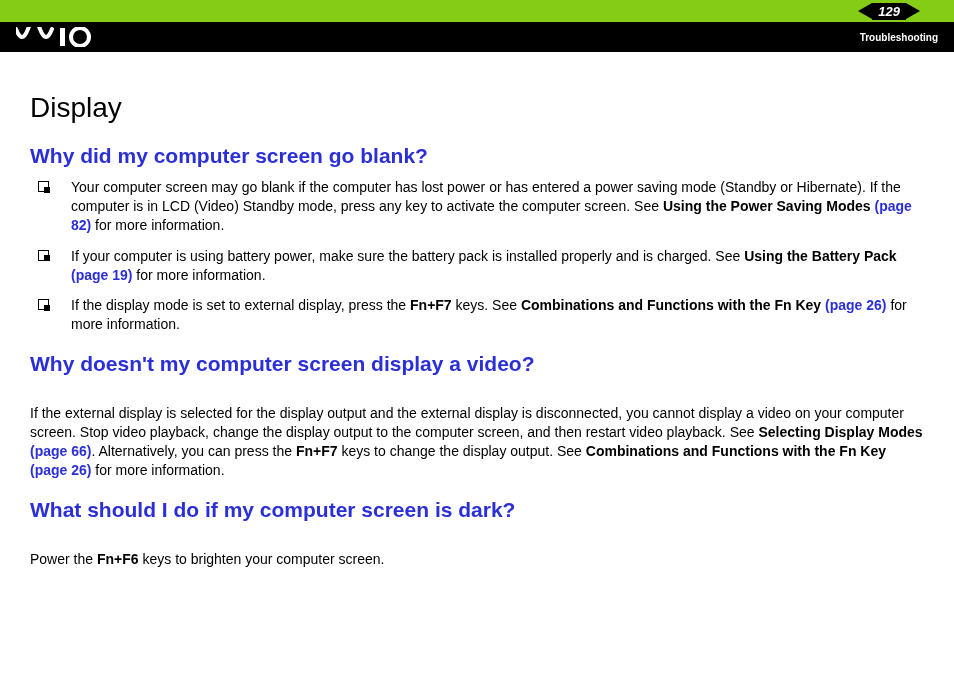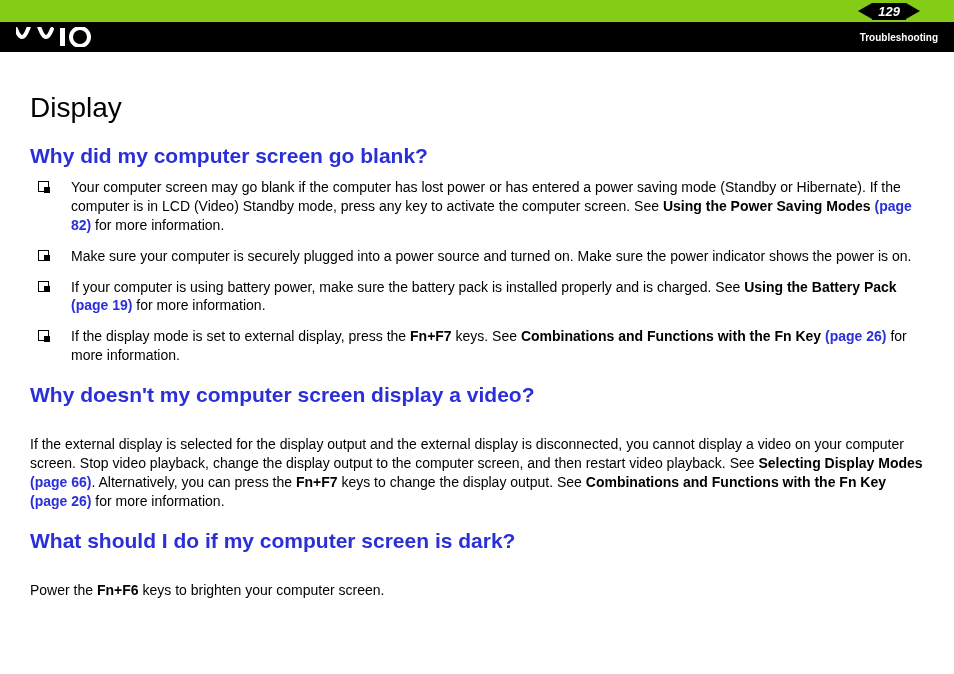--- a/index.html
+++ b/index.html
@@ -143,24 +143,20 @@
   <h2 class="question">Why did my computer screen go blank?</h2>
   <ul class="bullets">
     <li>
       <span class="bullet-box"></span>
       <span>
         <span>Your computer screen may go blank if the computer has lost power or has entered a power saving mode (Standby or Hibernate). If the computer is in LCD (Video) Standby mode, press any key to activate the computer screen. See </span><b><span>Using the Power Saving Modes </span><span class="link">(page 82)</span></b><span> for more information.</span>
       </span>
     </li>
     <li>
       <span class="bullet-box"></span>
-      <span>Make sure your computer is securely plugged into a power source and turned on. Make sure the power indicator shows the power is on.</span>
-    </li>
-    <li>
-      <span class="bullet-box"></span>
       <span>
         <span>If your computer is using battery power, make sure the battery pack is installed properly and is charged. See </span><b><span>Using the Battery Pack </span><span class="link">(page 19)</span></b><span> for more information.</span>
       </span>
     </li>
     <li>
       <span class="bullet-box"></span>
       <span>
         <span>If the display mode is set to external display, press the </span><b>Fn+F7</b><span> keys. See </span><b><span>Combinations and Functions with the Fn Key </span><span class="link">(page 26)</span></b><span> for more information.</span>
       </span>
     </li>

